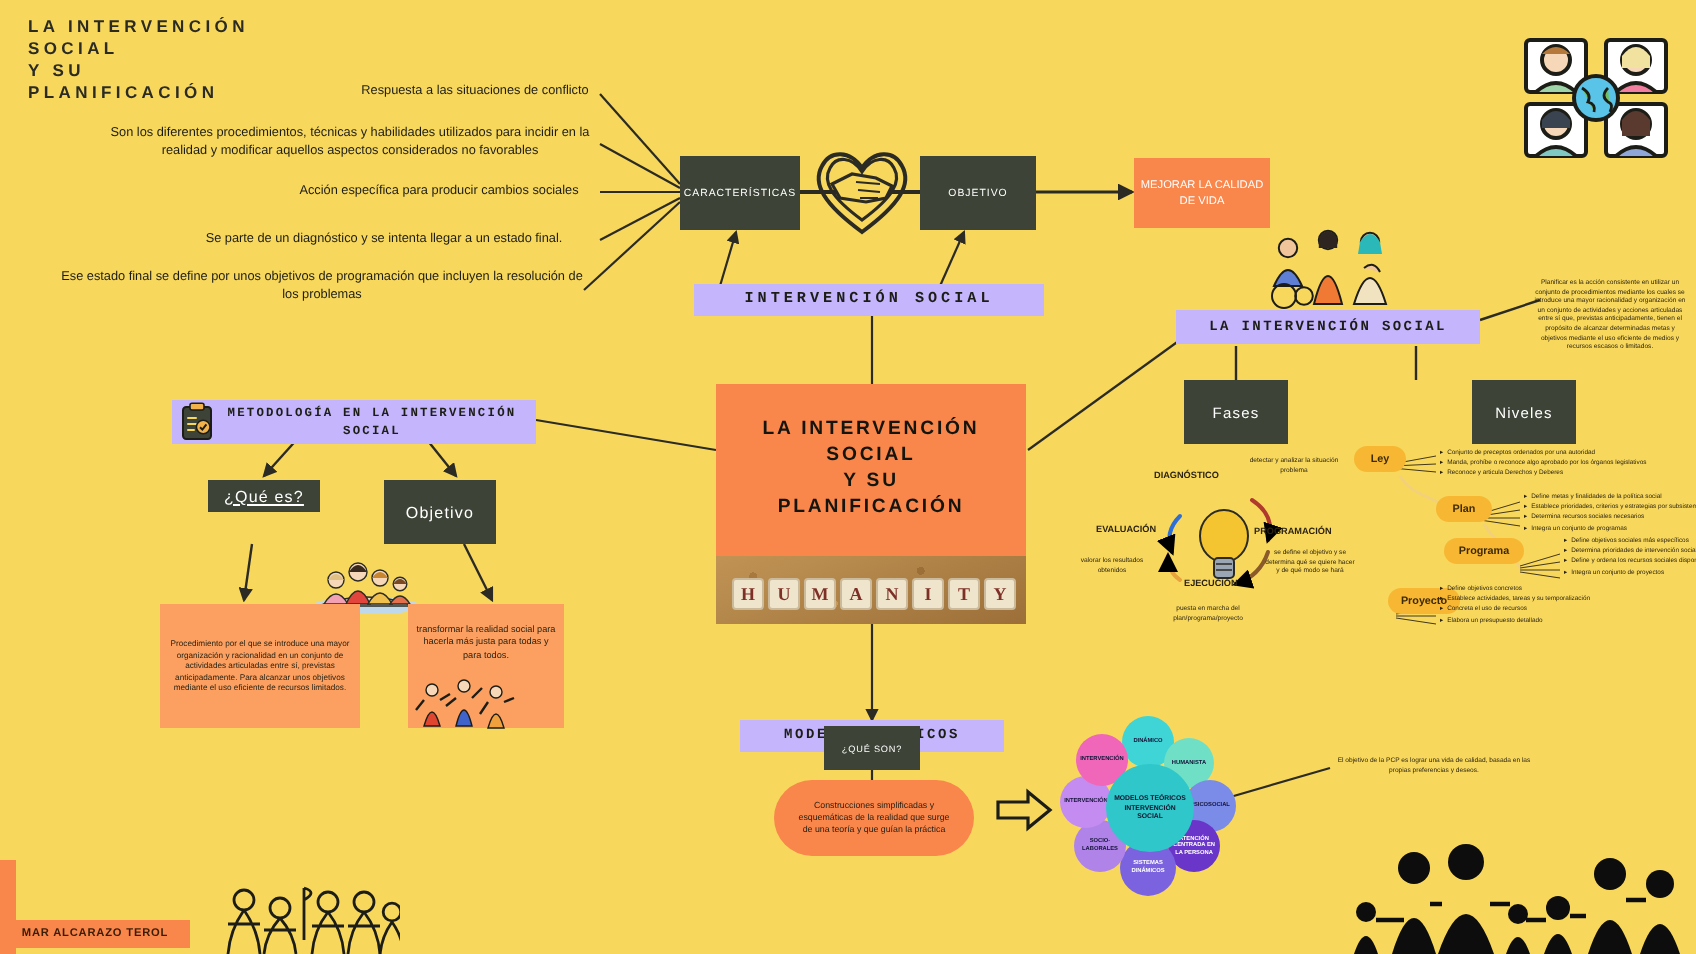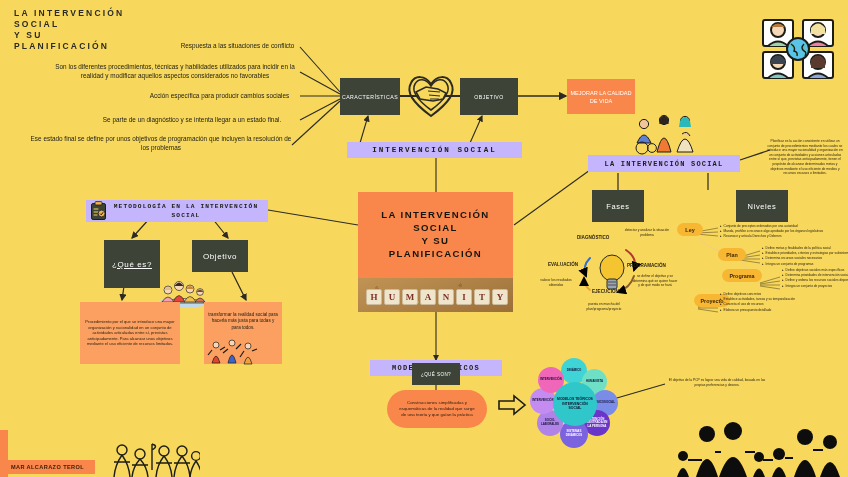--- a/index.html
+++ b/index.html
@@ -264,21 +264,21 @@
       <rect x="1.5" y="2.5" width="14" height="16" rx="1.6" fill="#3d4336" stroke="#1d1d17" stroke-width="1"></rect>
       <rect x="5" y="0.6" width="7" height="3.4" rx="1" fill="#F2B24B" stroke="#1d1d17" stroke-width=".8"></rect>
       <g stroke="#F8D85C" stroke-width="1" stroke-linecap="round">
         <path d="M4,8 h4 M4,11 h4 M4,14 h3"></path>
       </g>
       <circle cx="11.6" cy="12.5" r="3.4" fill="#F2B24B" stroke="#1d1d17" stroke-width=".8"></circle>
       <path d="M10,12.6 l1.2,1.2 l2,-2.6" stroke="#1d1d17" stroke-width="1" fill="none"></path>
     </svg>
   </div>
 
-  <div class="abs dark mid" style="left:104px;top:240px;width:56px;height:48px;font-size:8px;text-decoration:underline;">¿Qué es?</div>
+  <div class="abs dark mid" style="left:104px;top:240px;width:56px;height:16px;font-size:8px;text-decoration:underline;">¿Qué es?</div>
   <div class="abs dark mid" style="left:192px;top:240px;width:56px;height:32px;font-size:8px;">Objetivo</div>
 
   <div class="abs" style="left:153px;top:277px;width:60px;height:30px;">
     <svg viewBox="0 0 60 30" width="60" height="30">
       <ellipse cx="30" cy="26" rx="27" ry="4.5" fill="#BFD8EC"></ellipse>
       <path d="M6,26 q24,-9 48,0 z" fill="#EFE6D2" stroke="#2b2b24" stroke-width=".7"></path>
       <g stroke="#2b2b24" stroke-width=".7">
         <circle cx="15" cy="13" r="4" fill="#F6D8B8"></circle>
           <path d="M11,13 q4,-6 8,0" fill="#E0C183" stroke="none"></path>
         <path d="M9,25 q6,-10 12,0 z" fill="#F2A0B4"></path>

